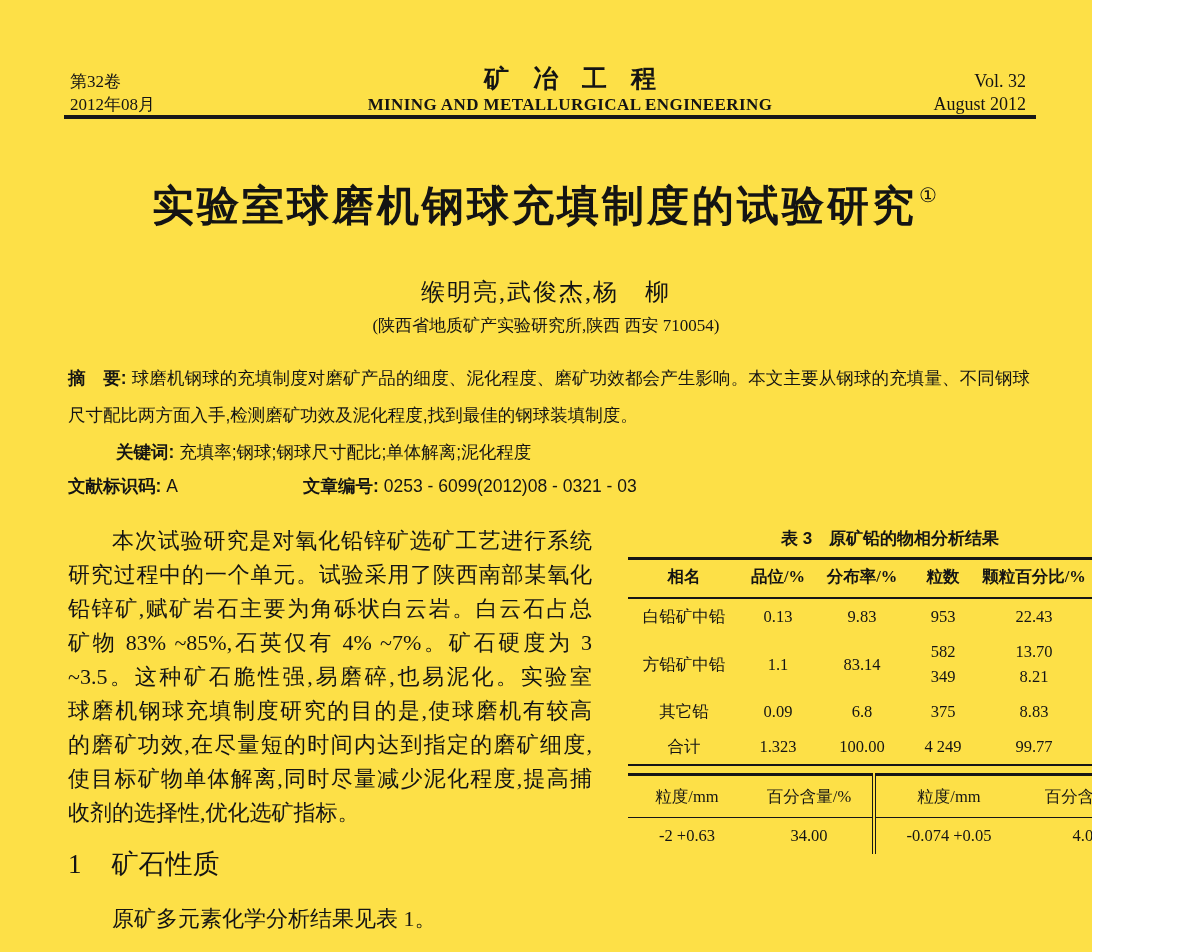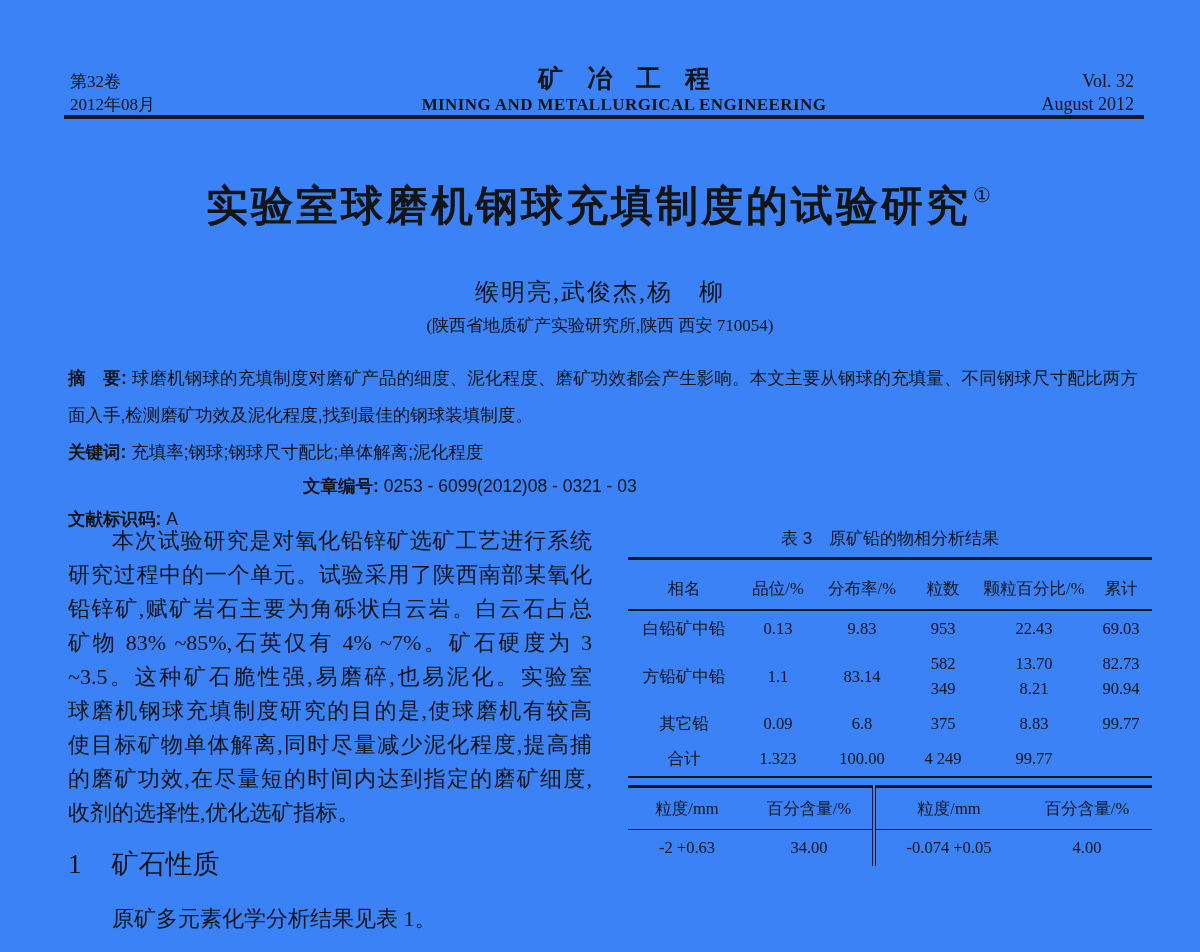--- a/index.html
+++ b/index.html
@@ -1,18 +1,18 @@
 <!DOCTYPE html>
 <html><head>
 <meta charset="utf-8">
 <style>
   html,body{margin:0;padding:0;background:#ffffff;}
   .page{
-    position:relative;width:1200px;height:952px;overflow:hidden;
-    background:#3b82f6;color:#141414;
+    position:relative;width:1092px;height:952px;overflow:hidden;
+    background:#fde047;color:#141414;
     font-family:"Liberation Serif","DejaVu Serif",serif;
   }
   
   .hdr-left{position:absolute;left:70px;top:70px;font-size:17px;line-height:23px;}
   .hdr-center{position:absolute;left:0;right:0;top:64px;text-align:center;padding-left:48px;}
   .hdr-center .cn{font-size:25px;font-weight:bold;letter-spacing:24px;margin-left:24px;line-height:30px;}
   .hdr-center .en{font-size:17px;font-weight:bold;letter-spacing:0.4px;line-height:22px;}
   .hdr-right{position:absolute;right:66px;top:70px;text-align:right;font-size:18px;line-height:23px;}
   .hdr-rule{position:absolute;left:64px;right:56px;top:115px;height:4px;background:#181818;}
   
@@ -20,40 +20,40 @@
          font-size:42px;font-weight:bold;letter-spacing:3px;white-space:nowrap;}
   .title sup{font-size:20px;font-weight:normal;vertical-align:18px;margin-left:2px;}
   .authors{position:absolute;left:0;right:0;top:276px;text-align:center;
            font-size:24px;letter-spacing:2px;}
   .affil{position:absolute;left:0;right:0;top:314px;text-align:center;font-size:17px;}
   
   .meta{position:absolute;left:68px;right:62px;top:360px;
         font-family:"Liberation Sans","DejaVu Sans",sans-serif;font-size:17.5px;}
   .meta .lbl{font-weight:bold;}
   .abstract{line-height:37px;text-align:justify;}
-  .kw-line{line-height:34px;margin-top:1px;}
+  .kw-line{line-height:34px;margin-top:1px;margin-left:48px;}
   .clc-line{line-height:34px;display:flex;}
   .clc-g1{width:255px;}
-  .clc-g2{width:235px;margin-top:33px;}
+  .clc-g2{width:235px;}
   
   .col-left{position:absolute;left:68px;top:524px;width:524px;}
   .p1line{font-size:22px;line-height:34px;height:34px;text-align:justify;
           text-align-last:justify;overflow:hidden;}
   .p1line.last{text-align-last:left;}
   .p1line.indent{text-indent:44px;}
   .sec-head{margin-top:14px;font-size:27px;line-height:40px;}
   .sec-head .num{margin-right:30px;}
   .p2{margin-top:18px;font-size:22px;line-height:34px;text-indent:44px;}
   .col-right{position:absolute;left:628px;top:528px;width:524px;}
-  .tbl-caption{text-align:center;font-weight:normal;font-size:17px;line-height:22px;
+  .tbl-caption{text-align:center;font-weight:bold;font-size:17px;line-height:22px;
                font-family:"Liberation Sans","DejaVu Sans",sans-serif;}
   .cap4{margin-top:38px;}
   table{width:100%;border-collapse:collapse;table-layout:fixed;}
   .t3{margin-top:7px;border-top:3px solid #161616;border-bottom:2px solid #161616;}
-  .t3 th{font-weight:normal;font-size:16.5px;padding:18px 0 9px;
+  .t3 th{font-weight:bold;font-size:16.5px;padding:6px 0 9px;
          border-bottom:2px solid #161616;}
   .t3 td{font-size:16.5px;text-align:center;padding:5px 0;line-height:25px;
          white-space:pre-line;vertical-align:middle;}
   .t4{margin-top:7px;border-top:3px solid #161616;}
   .t4 th{font-weight:normal;font-size:16.5px;padding:10px 0 9px;
          border-bottom:1.5px solid #161616;text-align:center;}
   .t4 td{font-size:16.5px;text-align:center;padding:7px 0;line-height:22px;}
   .t4 .dv{border-left:4px double #161616;}
 </style>
 </head>
@@ -102,22 +102,22 @@
     </div>
   </div>
 
   <div class="col-left">
     <div class="p1line indent">本次试验研究是对氧化铅锌矿选矿工艺进行系统</div>
     <div class="p1line">研究过程中的一个单元。试验采用了陕西南部某氧化</div>
     <div class="p1line">铅锌矿,赋矿岩石主要为角砾状白云岩。白云石占总</div>
     <div class="p1line">矿物 83% ~85%,石英仅有 4% ~7%。矿石硬度为 3</div>
     <div class="p1line">~3.5。这种矿石脆性强,易磨碎,也易泥化。实验室</div>
     <div class="p1line">球磨机钢球充填制度研究的目的是,使球磨机有较高</div>
+    <div class="p1line">的磨矿功效,在尽量短的时间内达到指定的磨矿细度,</div>
     <div class="p1line">使目标矿物单体解离,同时尽量减少泥化程度,提高捕</div>
-    <div class="p1line">的磨矿功效,在尽量短的时间内达到指定的磨矿细度,</div>
     <div class="p1line last">收剂的选择性,优化选矿指标。</div>
     <div class="sec-head">
       <span class="num">1</span><span>矿石性质</span>
     </div>
     <div class="p2">原矿多元素化学分析结果见表 1。</div>
   </div>
 
   <div class="col-right">
 
     <div class="tbl-caption">表 3　原矿铅的物相分析结果</div>

